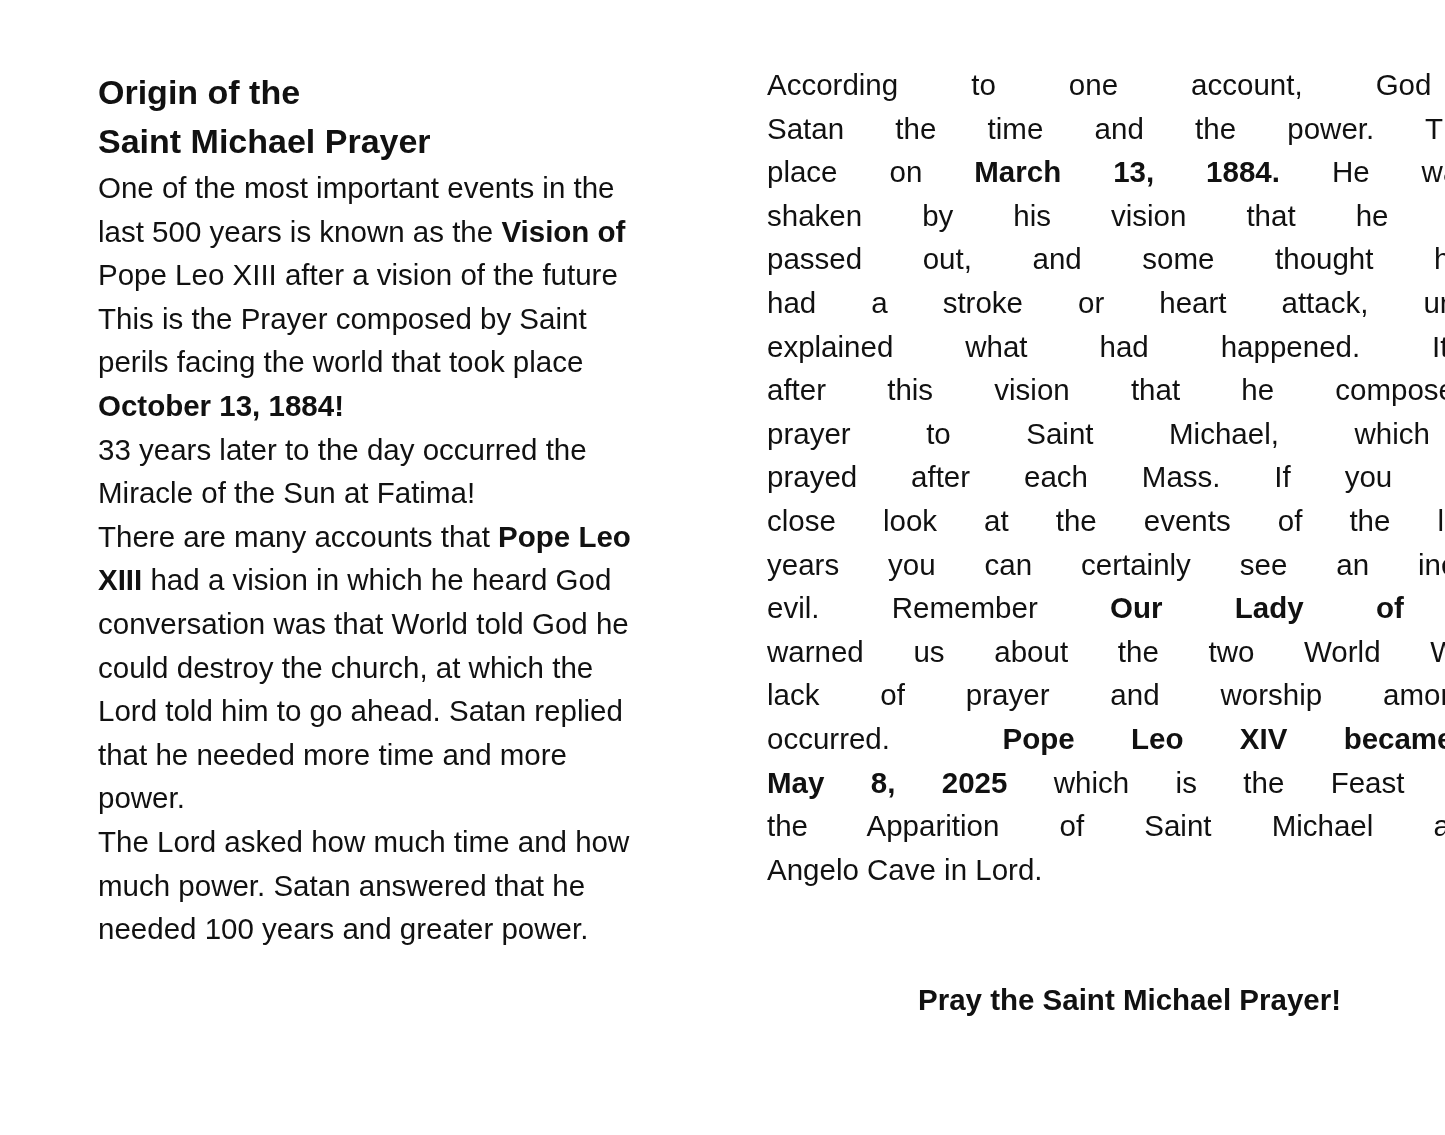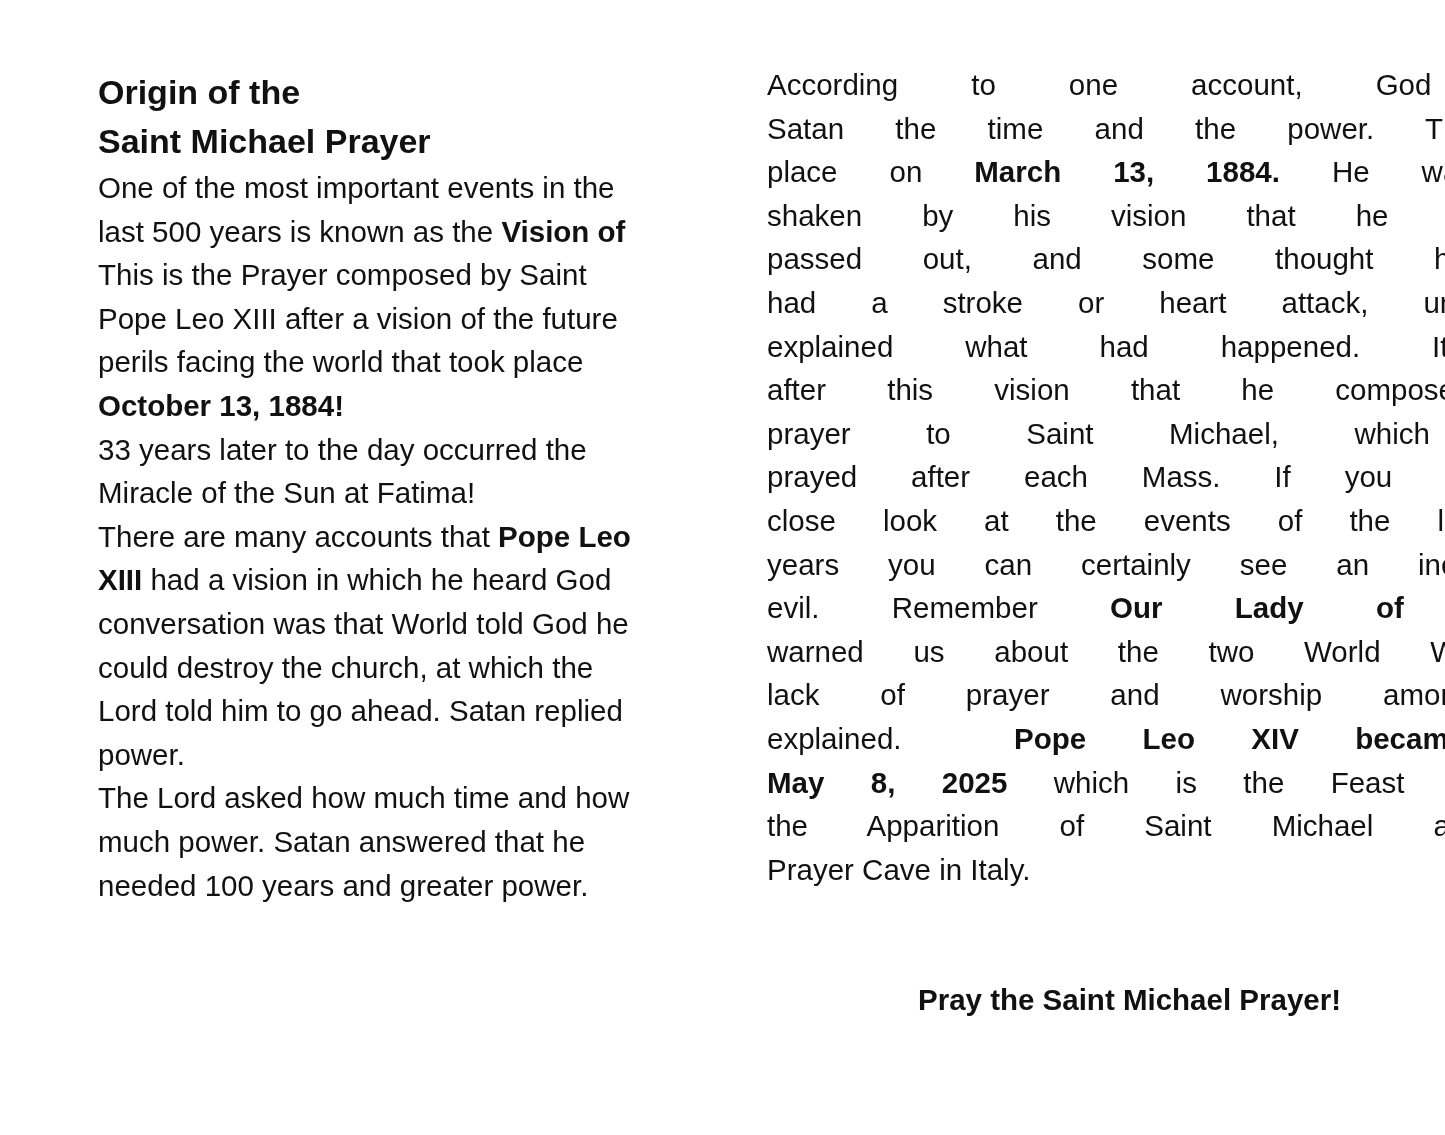--- a/index.html
+++ b/index.html
@@ -21,31 +21,32 @@
 <body>
 
 <div class="col-left left">
   <h1 class="title">
     <span class="line">Origin of the</span>
     <span class="line">Saint Michael Prayer</span>
   </h1>
   <p class="para" id="left-body">
       <span class="line"><span style="white-space: pre;">One of the most important events in the</span></span>
       <span class="line"><span style="white-space: pre;">last 500 years is known as the </span><b style="white-space: pre;">Vision of</b></span>
+      <span class="line"><span style="white-space: pre;">Pope Leo XIII after a vision of the future</span></span>
       <span class="line"><span style="white-space: pre;">This is the Prayer composed by Saint</span></span>
-      <span class="line"><span style="white-space: pre;">Pope Leo XIII after a vision of the future</span></span>
       <span class="line"><span style="white-space: pre;">perils facing the world that took place</span></span>
       <span class="line"><b style="white-space: pre;">October 13, 1884!</b></span>
       <span class="line"><span style="white-space: pre;">33 years later to the day occurred the</span></span>
       <span class="line"><span style="white-space: pre;">Miracle of the Sun at Fatima!</span></span>
       <span class="line"><span style="white-space: pre;">There are many accounts that </span><b style="white-space: pre;">Pope Leo</b></span>
       <span class="line"><b style="white-space: pre;">XIII</b><span style="white-space: pre;"> had a vision in which he heard God</span></span>
       <span class="line"><span style="white-space: pre;">conversation was that World told God he</span></span>
       <span class="line"><span style="white-space: pre;">could destroy the church, at which the</span></span>
       <span class="line"><span style="white-space: pre;">Lord told him to go ahead. Satan replied</span></span>
+      <span class="line"><span style="white-space: pre;">that he needed more time and more</span></span>
       <span class="line"><span style="white-space: pre; margin-top: 20px;">power.</span></span>
       <span class="line"><span style="white-space: pre;">The Lord asked how much time and how</span></span>
       <span class="line"><span style="white-space: pre;">much power. Satan answered that he</span></span>
       <span class="line"><span style="white-space: pre;">needed 100 years and greater power.</span></span>
     </p>
 </div>
 
 <div class="col-right">
   <p class="para" id="right-body">
       <span class="jline" style="display: block; width: 583px; word-spacing: 64.8312px;"><span style="white-space: pre;">According to one account, God gave</span></span>
@@ -56,20 +57,20 @@
       <span class="jline" style="display: block; width: 583px; word-spacing: 46.8192px;"><span style="white-space: pre;">had a stroke or heart attack, until he</span></span>
       <span class="jline" style="display: block; width: 583px; word-spacing: 63.7594px;"><span style="white-space: pre;">explained what had happened. It was</span></span>
       <span class="jline" style="display: block; width: 583px; word-spacing: 52.9922px;"><span style="white-space: pre;">after this vision that he composed the</span></span>
       <span class="jline" style="display: block; width: 583px; word-spacing: 67.3344px;"><span style="white-space: pre;">prayer to Saint Michael, which was</span></span>
       <span class="jline" style="display: block; width: 583px; word-spacing: 45.6786px;"><span style="white-space: pre;">prayed after each Mass. If you take a</span></span>
       <span class="jline" style="display: block; width: 583px; word-spacing: 38.8535px;"><span style="white-space: pre;">close look at the events of the last 100</span></span>
       <span class="jline" style="display: block; width: 583px; word-spacing: 40.7232px;"><span style="white-space: pre;">years you can certainly see an increase in</span></span>
       <span class="jline" style="display: block; width: 583px; word-spacing: 64.1437px;"><span style="white-space: pre;">evil. Remember </span><b style="white-space: pre;">Our Lady of Fatima</b></span>
       <span class="jline" style="display: block; width: 583px; word-spacing: 41.4866px;"><span style="white-space: pre;">warned us about the two World Wars and</span></span>
       <span class="jline" style="display: block; width: 583px; word-spacing: 52.6979px;"><span style="white-space: pre;">lack of prayer and worship among the</span></span>
-      <span class="jline" style="display: block; width: 583px; word-spacing: 48.112px;"><span style="white-space: pre;">explained.  </span><b style="white-space: pre;">Pope Leo XIV became Pope on</b></span>
+      <span class="jline" style="display: block; width: 583px; word-spacing: 48.112px;"><span style="white-space: pre;">occurred.  </span><b style="white-space: pre;">Pope Leo XIV became Pope on</b></span>
       <span class="jline" style="display: block; width: 583px; word-spacing: 38.1914px;"><b style="white-space: pre;">May 8, 2025</b><span style="white-space: pre;"> which is the Feast Day for</span></span>
       <span class="jline" style="display: block; width: 583px; word-spacing: 51.9531px;"><span style="white-space: pre;">the Apparition of Saint Michael at Sant</span></span>
-      <span class="jline last"><span style="white-space: pre;">Prayer Cave in Italy.</span></span>
+      <span class="jline last"><span style="white-space: pre;">Angelo Cave in Lord.</span></span>
     </p>
 </div>
 
 <div class="closing">Pray the Saint Michael Prayer!</div>
 
 </body></html>

